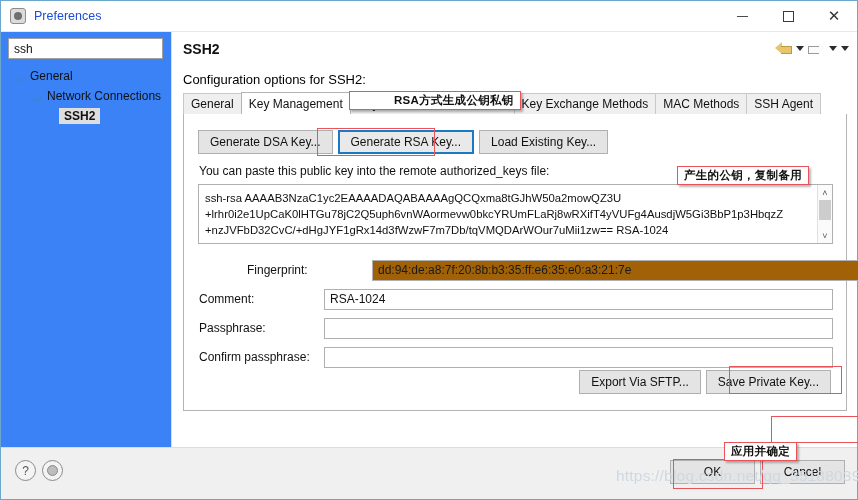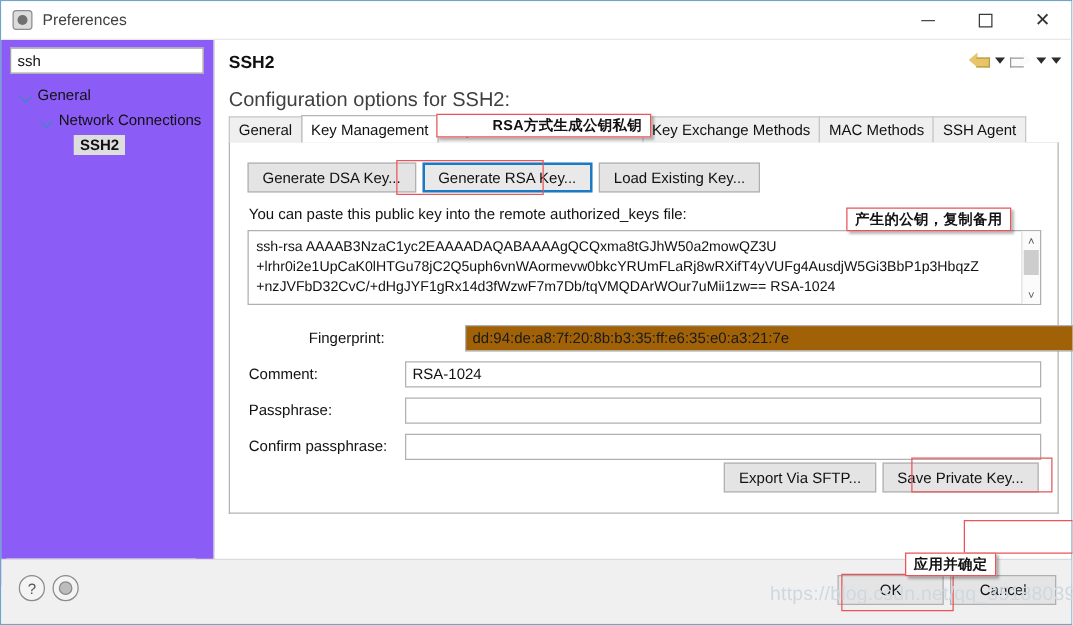--- a/index.html
+++ b/index.html
@@ -27,35 +27,35 @@
   .tb-icon {
     width: 16px; height: 16px; margin-left: 9px; margin-right: 8px;
     border: 1px solid #8c8c8c; border-radius: 3px;
     background: #dcdcdc;
     display: flex; align-items: center; justify-content: center;
   }
   .tb-icon i {
     width: 8px; height: 8px; border-radius: 50%;
     background: #6f6f6f; display: block;
   }
-  #window-title { font-size: 12.5px; color: #404040; }
+  #window-title { font-size: 12.5px; color: #1d4ed8; }
   .win-btns { margin-left: auto; display: flex; height: 31px; }
   .win-btn {
     width: 46px; height: 31px;
     display: flex; align-items: center; justify-content: center;
     font-size: 13px; color: #333;
   }
   .glyph-min { display:block; width: 11px; height: 1px; background: #4a4a4a; }
   .glyph-max { display:block; width: 11px; height: 11px; border: 1.4px solid #3a3a3a; }
 
   
   #leftpane {
     position: absolute; left: 0; top: 31px;
     width: 170px; height: 437px;
-    background: #8b5cf6;
+    background: #3b82f6;
   }
   #filter-box {
     position: absolute; left: 7px; top: 6px;
     width: 155px; height: 21px;
     border: 1px solid #a0a0a0; background: #fff;
     display: flex; align-items: center;
   }
   #filter-input {
     border: 0; outline: 0; flex: 1;
     font-family: "Liberation Sans", sans-serif;
@@ -144,21 +144,21 @@
     width: 10px; height: 6px; background: #fbfbfb;
     border: 1px solid #9a9a9a; border-right: 0;
   }
   .caret-dn {
     width: 0; height: 0;
     border-left: 4.5px solid transparent; border-right: 4.5px solid transparent;
     border-top: 5px solid #2b2b2b;
   }
   #config-label {
     position: absolute; left: 11px; top: 40px;
-    font-size: 16px; color: #404040;
+    font-size: 13px; color: #000000;
   }
 
   
   #tabstrip {
     position: absolute; left: 11px; top: 61px;
     width: 664px; height: 22px;
     display: flex; align-items: flex-end;
     border-bottom: 1px solid #b4b4b4;
   }
   .tab {

